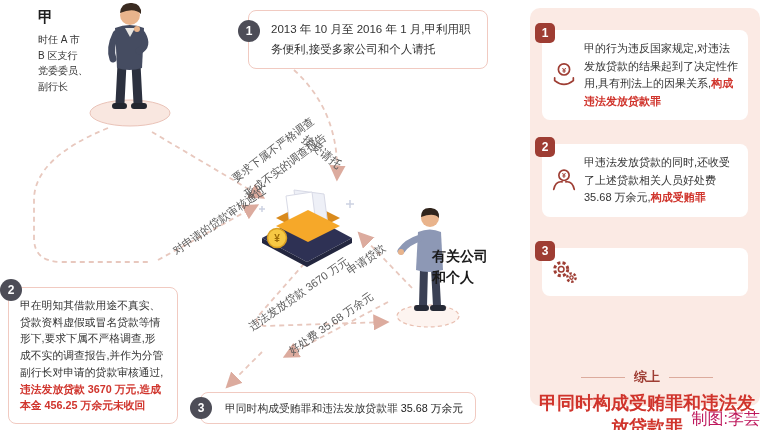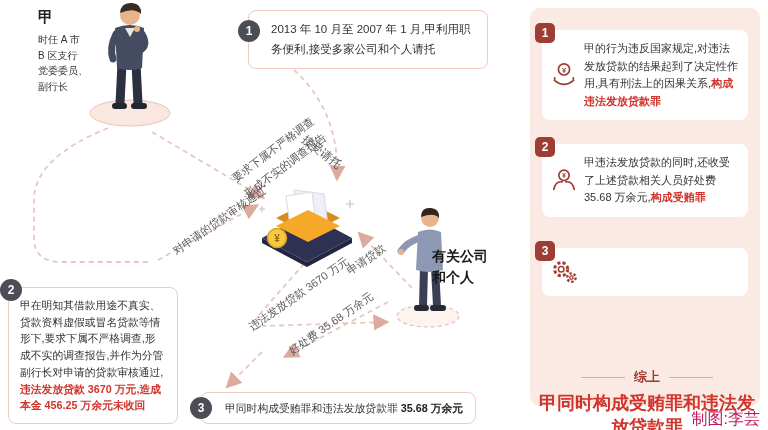--- a/index.html
+++ b/index.html
@@ -14,21 +14,21 @@
   .fig-left{left:78px;top:0px;}
   .fig-right{left:390px;top:200px;}
   .company-label{position:absolute;left:432px;top:246px;font-size:14px;font-weight:bold;
                  color:#1a1a1a;line-height:1.5;z-index:4;}
   
   .center-art{position:absolute;left:250px;top:176px;z-index:3;}
   
   .fbox{position:absolute;background:#fff;border:1px solid #f1cac1;border-radius:8px;
         color:#333;z-index:5;box-sizing:content-box;}
   .fbox .red{color:#d0342c;font-weight:bold;}
-  .fbox .bld{color:#222;font-weight:bold;}
+  .fbox .bld{color:#222;font-weight:normal;}
   .box1{left:248px;top:10px;width:204px;padding:9px 12px 9px 22px;font-size:11.5px;line-height:1.7;}
   .box2{left:8px;top:287px;width:146px;padding:9px 11px;font-size:10.8px;line-height:1.55;}
   .box3{left:200px;top:392px;padding:7px 12px 7px 24px;font-size:10.8px;line-height:1.5;white-space:nowrap;}
   .fnum{position:absolute;width:22px;height:22px;border-radius:50%;background:#4d4d57;color:#fff;
         font-weight:bold;font-size:12px;display:flex;align-items:center;justify-content:center;z-index:6;}
   .box1 .fnum{left:-11px;top:9px;}
   .box2 .fnum{left:-9px;top:-9px;}
   .box3 .fnum{left:-11px;top:50%;transform:translateY(-50%);}
   
   .flabel{position:absolute;font-size:11px;color:#595959;white-space:nowrap;
@@ -124,21 +124,21 @@
     <polygon points="44,14 74,18 78,50 48,48" fill="#eef0f7" stroke="#d8dae6" stroke-width="1"></polygon>
     <polygon points="36,20 62,16 66,48 40,50" fill="#ffffff" stroke="#d8dae6" stroke-width="1"></polygon>
     <polygon points="26,50 58,34 90,50 58,66" fill="#f6a829"></polygon>
     <circle cx="27" cy="62" r="9.5" fill="#f7c844" stroke="#dba122" stroke-width="1.5"></circle>
     <text x="27" y="66" text-anchor="middle" font-size="10" font-weight="bold" fill="#9c6a08">¥</text>
     <path d="M100 24 v8 M96 28 h8 M12 30 v6 M9 33 h6" stroke="#cdd2e2" stroke-width="1.5"></path>
   </svg>
 
   <div class="fbox box1">
     <div class="fnum">1</div>
-    <span>2013 年 10 月至 2007 年 1 月,甲利用职务便利,接受多家公司和个人请托</span>
+    <span>2013 年 10 月至 2016 年 1 月,甲利用职务便利,接受多家公司和个人请托</span>
   </div>
 
   <div class="fbox box2">
     <div class="fnum">2</div>
     <span>甲在明知其借款用途不真实、贷款资料虚假或冒名贷款等情形下,要求下属不严格调查,形成不实的调查报告,并作为分管副行长对申请的贷款审核通过,</span><span class="red">违法发放贷款 3670 万元,造成本金 456.25 万余元未收回</span>
   </div>
 
   <div class="fbox box3">
     <div class="fnum">3</div>
     <span>甲同时构成受贿罪和违法发放贷款罪</span> <span class="bld">35.68 万余元</span>

